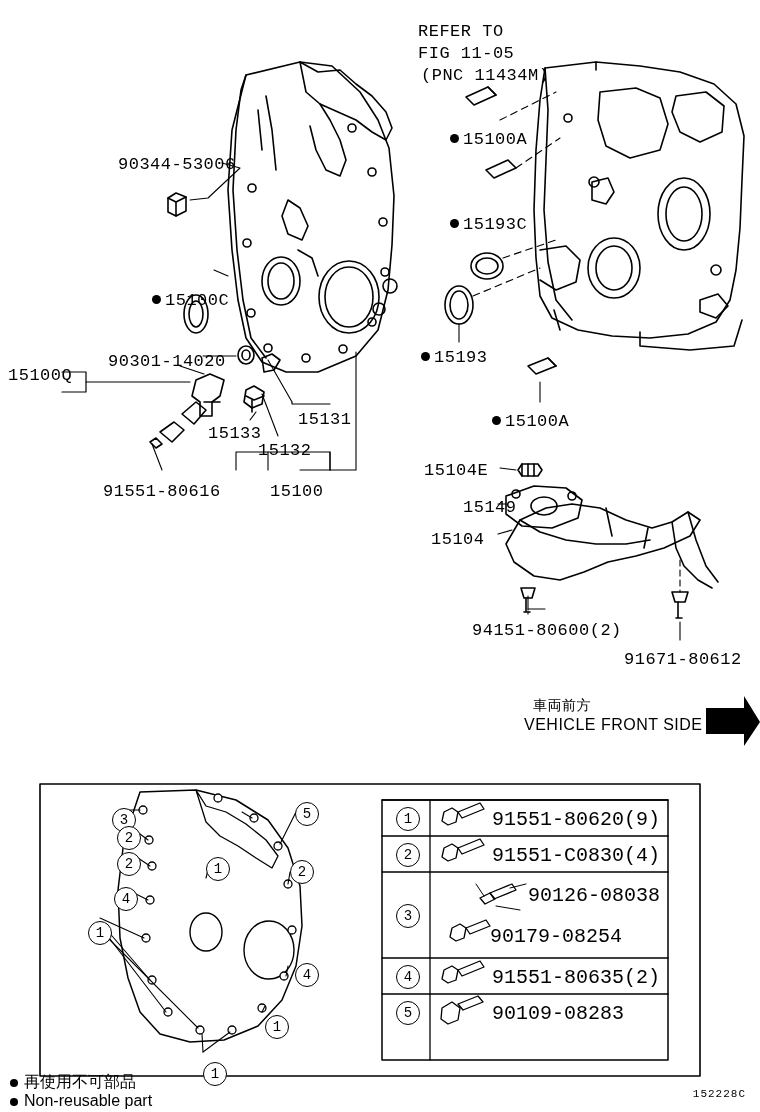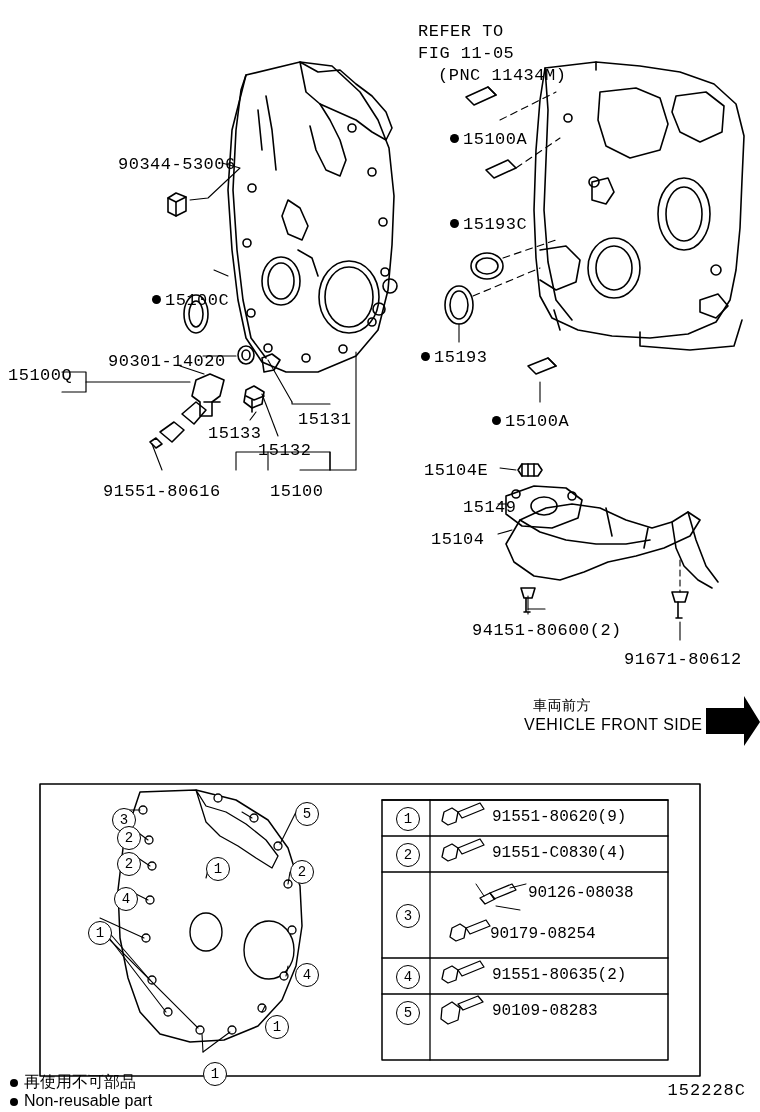--- a/index.html
+++ b/index.html
@@ -3,23 +3,23 @@
 <meta charset="utf-8">
 <style>
   html,body{margin:0;padding:0;background:#fff;}
   body{width:760px;height:1112px;position:relative;font-family:"Liberation Mono",monospace;color:#000;overflow:hidden;}
   .lbl{position:absolute;white-space:nowrap;font-size:17px;letter-spacing:0.5px;}
   .bullet{display:inline-block;width:9px;height:9px;border-radius:50%;background:#000;margin-right:4px;vertical-align:1px;}
   svg{position:absolute;left:0;top:0;}
   .jp{font-family:"DejaVu Sans",sans-serif;font-size:14px;}
   .foot{position:absolute;font-size:16px;white-space:nowrap;}
   .foot .b{display:inline-block;width:8px;height:8px;border-radius:50%;background:#000;margin-right:6px;}
-  .legend-cell{position:absolute;white-space:nowrap;font-size:16px;}
+  .legend-cell{position:absolute;white-space:nowrap;font-size:20px;}
   .circ{position:absolute;width:22px;height:22px;border:1.6px solid #000;border-radius:50%;font-size:14px;line-height:22px;text-align:center;font-family:"Liberation Mono",monospace;background:#fff;}
-  .diagcode{position:absolute;right:14px;bottom:12px;font-size:17px;letter-spacing:1px;}
+  .diagcode{position:absolute;right:14px;bottom:12px;font-size:11px;letter-spacing:1px;}
 </style>
 </head>
 <body>
 
 <svg width="760" height="1112" viewBox="0 0 760 1112" aria-hidden="true">
   <g fill="none" stroke="#000" stroke-width="1.6" stroke-linejoin="round" stroke-linecap="round">
 
     <path d="M246 75 L300 62 L332 66 L360 92 L378 120 L389 148 L394 196 L392 245
              L388 290 L378 330 L356 356 L318 372 L286 372 L262 362 L246 338
              L238 300 L232 250 L228 190 L232 130 Z"></path>
@@ -235,21 +235,21 @@
       <path d="M458 1004 l20 -8 5 6 -20 8 z"></path>
       <path d="M476 884 L484 896" stroke-width="1"></path>
       <path d="M510 888 L526 884" stroke-width="1"></path>
       <path d="M496 906 L520 910" stroke-width="1"></path>
     </g>
   </g>
 </svg>
 
 <div class="lbl" style="left:418px;top:22px;">REFER TO</div>
 <div class="lbl" style="left:418px;top:44px;">FIG 11-05</div>
-<div class="lbl" style="left:438px;top:66px;">(PNC 11434M)</div>
+<div class="lbl" style="left:421px;top:66px;">(PNC 11434M)</div>
 
 <div class="lbl" style="left:118px;top:155px;"><span>90344-53006</span></div>
 <div class="lbl" style="left:152px;top:256px;margin-top:35px;"><span class="bullet"></span><span>15100C</span></div>
 <div class="lbl" style="left:108px;top:352px;"><span>90301-14020</span></div>
 <div class="lbl" style="left:8px;top:366px;"><span>15100Q</span></div>
 <div class="lbl" style="left:298px;top:410px;"><span>15131</span></div>
 <div class="lbl" style="left:208px;top:424px;"><span>15133</span></div>
 <div class="lbl" style="left:258px;top:441px;"><span>15132</span></div>
 <div class="lbl" style="left:103px;top:482px;"><span>91551-80616</span></div>
 <div class="lbl" style="left:270px;top:482px;"><span>15100</span></div>

